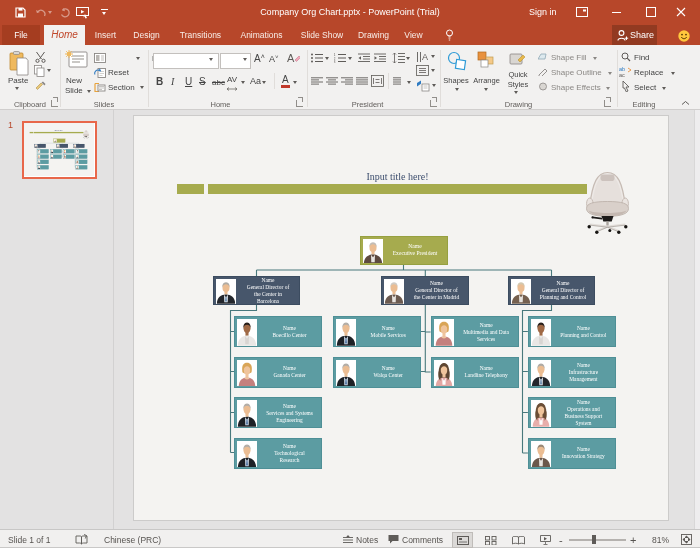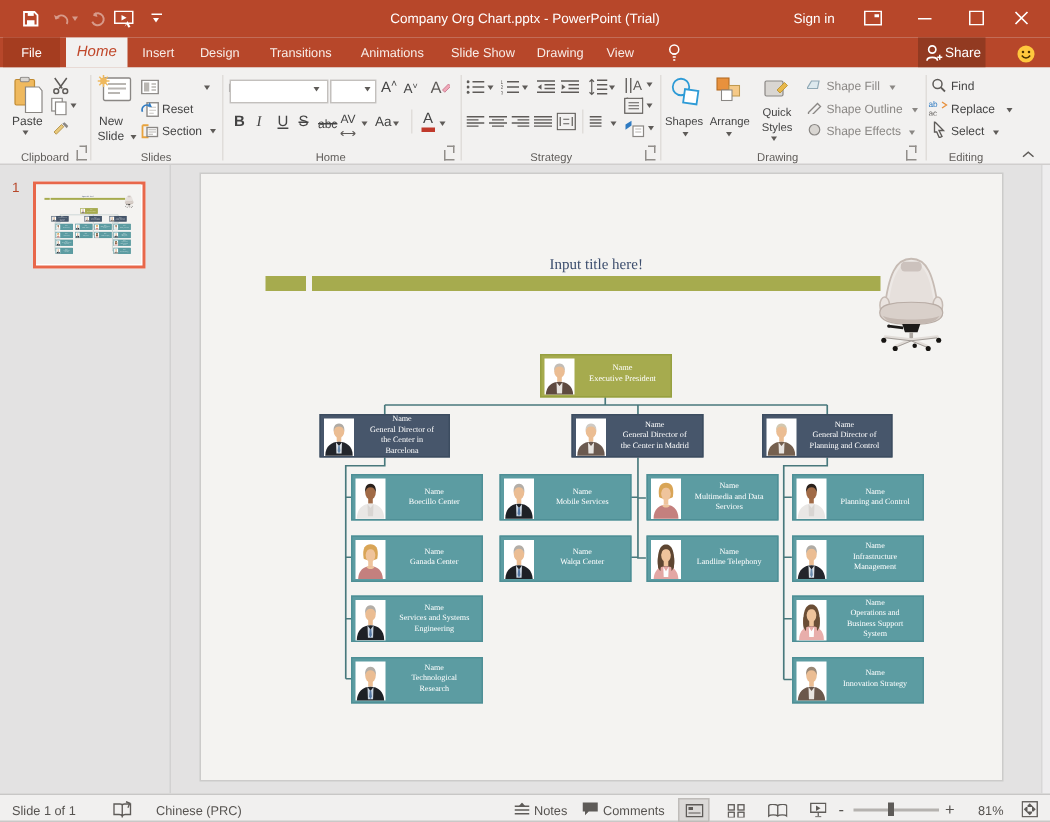--- a/index.html
+++ b/index.html
@@ -107,21 +107,21 @@
 
   <div id="ribbon">
       <div class="gsep" style="left:60px"></div>
       <div class="gsep" style="left:148px"></div>
       <div class="gsep" style="left:307px"></div>
       <div class="gsep" style="left:440px"></div>
       <div class="gsep" style="left:617px"></div>
       <div class="glabel" style="left:0px;width:60px;">Clipboard</div>
       <div class="glabel" style="left:60px;width:88px;">Slides</div>
       <div class="glabel" style="left:148px;width:145px;">Home</div>
-      <div class="glabel" style="left:307px;width:121px;">Strategy</div>
+      <div class="glabel" style="left:307px;width:121px;">President</div>
       <div class="glabel" style="left:440px;width:157px;">Drawing</div>
       <div class="glabel" style="left:617px;width:54px;">Editing</div>
       <div class="launch" style="left:51px;top:55px"></div>
       <div class="launch" style="left:296px;top:55px"></div>
       <div class="launch" style="left:430px;top:55px"></div>
       <div class="launch" style="left:604px;top:55px"></div>
       <svg class="abs" style="left:681px;top:55px" width="9" height="6" viewBox="0 0 9 6">
         <path d="M1 4.5l3.5-3L8 4.5" fill="none" stroke="#5E5B58" stroke-width="1"></path>
       </svg>
       <svg class="abs" style="left:9px;top:6px" width="20" height="26" viewBox="0 0 20 26">

